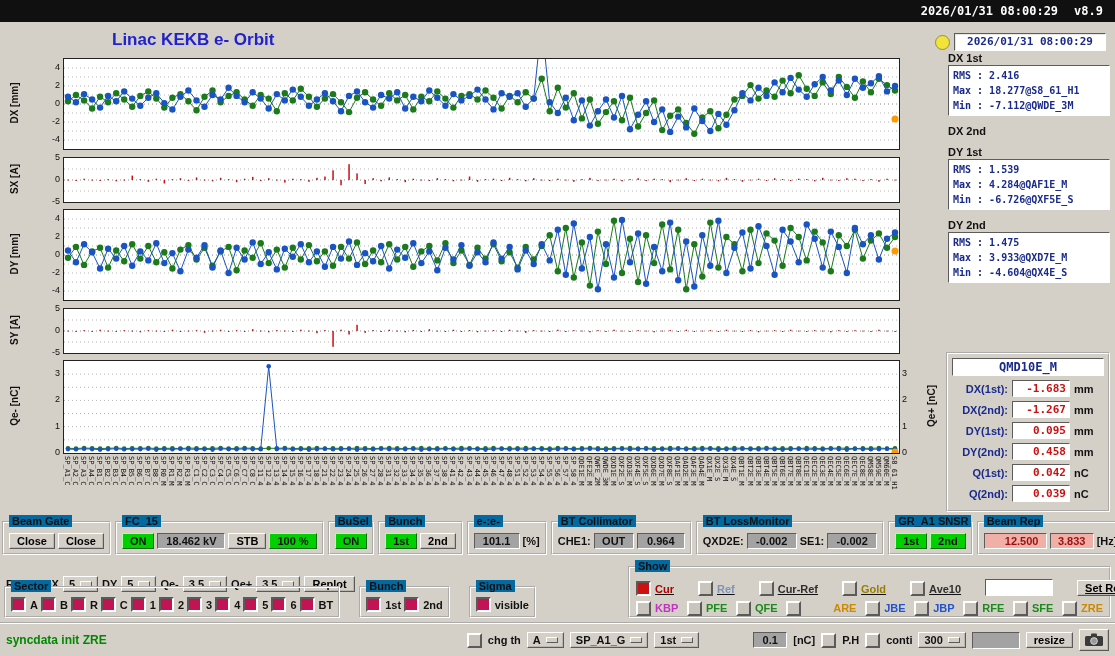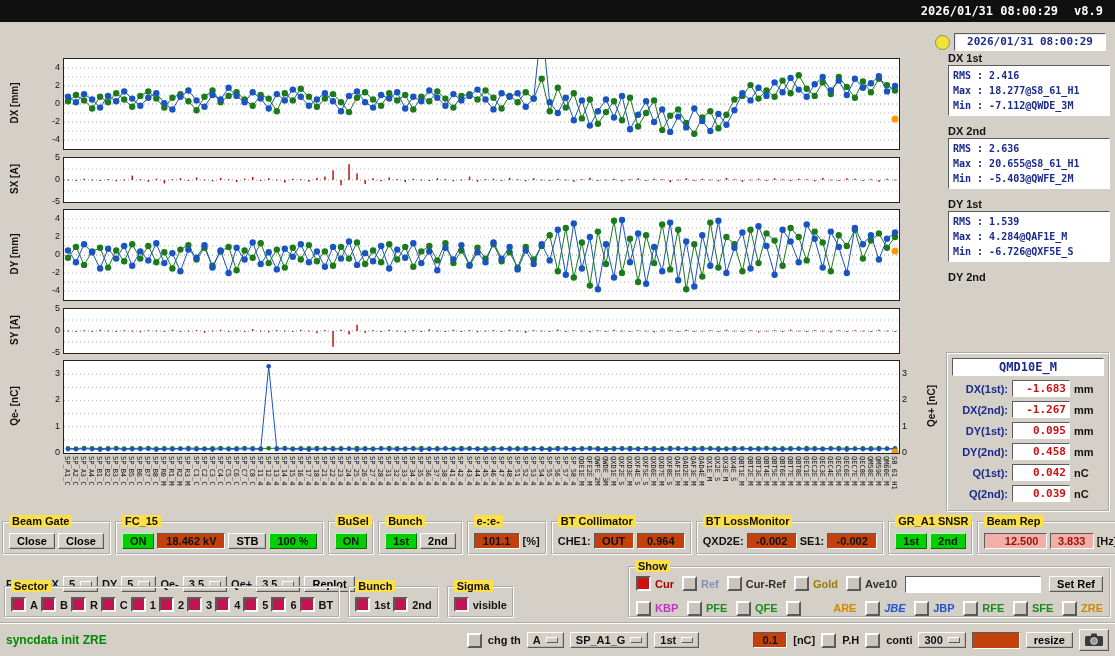--- a/index.html
+++ b/index.html
@@ -9,21 +9,21 @@
   #titlebar{position:absolute;left:0;top:0;width:100%;height:22px;background:#101010;color:#fff;
             display:flex;justify-content:flex-end;align-items:center;gap:16px;box-sizing:border-box;
             padding-right:12px;font-weight:bold;font-size:12px;font-family:"DejaVu Sans Mono",monospace;}
   #app-title{position:absolute;left:112px;top:30px;font-size:17px;font-weight:bold;color:#2222cc;}
   #lamp{position:absolute;left:935px;top:35px;width:13px;height:13px;border-radius:50%;
         background:#f2e33a;border:1px solid #8f8f45;}
   #timestamp{position:absolute;left:954px;top:33px;width:150px;height:15px;text-align:center;
              font-weight:bold;color:#1a2a8c;font-size:11px;font-family:"DejaVu Sans Mono",monospace;padding-top:1px;}
   
   .sunken{background:#fff;border:1px solid;border-color:#5c5c5c #ffffff #ffffff #5c5c5c;box-shadow:inset 1px 1px 0 #00000018;}
-  .field{background:#c2410c;border:1px solid;border-color:#5c5c5c #ffffff #ffffff #5c5c5c;
+  .field{background:#a3a3a3;border:1px solid;border-color:#5c5c5c #ffffff #ffffff #5c5c5c;
          padding:1px 3px;font-weight:bold;text-align:center;white-space:nowrap;}
   .btn{background:#d4d0c8;border:1px solid;border-color:#ffffff #5a5a5a #5a5a5a #ffffff;
        box-shadow:inset -1px -1px 0 #9a9a9a77;padding:1px 7px;font:bold 11px "Liberation Sans",sans-serif;
        white-space:nowrap;cursor:default;}
   .on{background:#00cf00;border:1px solid;border-color:#aaffaa #0a6a0a #0a6a0a #aaffaa;
       padding:1px 7px;font-weight:bold;white-space:nowrap;}
   .pink{background:#f0b0a8;color:#991111;}
   .opt{display:inline-flex;align-items:center;gap:5px;background:#d4d0c8;border:1px solid;
        border-color:#ffffff #5a5a5a #5a5a5a #ffffff;box-shadow:inset -1px -1px 0 #9a9a9a77;
        padding:1px 5px;font-weight:bold;white-space:nowrap;}
@@ -48,35 +48,35 @@
   .plot{position:absolute;background:#fff;border:1px solid #222;box-sizing:content-box;}
   .tick{position:absolute;width:26px;text-align:right;font-size:9px;color:#111;}
   .tickr{position:absolute;width:20px;text-align:left;font-size:9px;color:#111;}
   .ylab{position:absolute;font-size:10px;font-weight:bold;color:#111;white-space:nowrap;
         transform:translate(-50%,-50%) rotate(-90deg);}
   #xlabels{position:absolute;left:63px;top:455px;width:837px;height:61px;overflow:hidden;}
   #xlabels span{position:absolute;top:1px;font-size:7px;color:#111;white-space:nowrap;
                 transform:rotate(90deg);transform-origin:0 0;font-family:"DejaVu Sans Mono",monospace;}
   
   .grp{position:relative;border:2px groove #ffffff;box-sizing:border-box;}
-  .grp-t{position:absolute;top:-8px;left:5px;background:#fde047;padding:0 3px;font-weight:bold;font-size:11px;white-space:nowrap;}
+  .grp-t{position:absolute;top:-8px;left:5px;background:#0369a1;padding:0 3px;font-weight:bold;font-size:11px;white-space:nowrap;}
   .grp-b{display:flex;align-items:center;gap:3px;padding:9px 5px 4px 5px;height:100%;box-sizing:border-box;}
   #panel-row{position:absolute;left:2px;top:521px;display:flex;gap:4px;height:34px;}
   #panel-row .grp{height:34px;}
   .plbl{font-weight:bold;white-space:nowrap;}
   #range-row{position:absolute;left:6px;top:560px;display:flex;align-items:center;gap:4px;margin-top:16px;}
-  #sector-row{position:absolute;left:4px;top:586px;display:flex;gap:8px;height:32px;}
+  #sector-row{position:absolute;left:4px;top:586px;display:flex;gap:19px;height:32px;}
   #sector-row .grp{height:32px;}
   .chk{display:inline-block;width:11px;height:11px;box-sizing:content-box;
        border:2px solid;border-color:#5a5a5a #ffffff #ffffff #5a5a5a;flex:0 0 auto;}
   .chk.plain{border-color:#ffffff #5a5a5a #5a5a5a #ffffff;background:#c9c5bd;}
   .ckl{font-weight:bold;white-space:nowrap;}
   .ckpair{display:inline-flex;align-items:center;gap:4px;}
   #show-group{position:absolute;left:628px;top:566px;width:483px;height:52px;padding:8px 6px 3px 6px;}
-  .show-row{display:flex;align-items:flex-start;gap:8px;height:20px;}
+  .show-row{display:flex;align-items:flex-end;gap:24px;height:20px;text-decoration:underline;}
   .show-row2{display:flex;align-items:center;justify-content:space-between;height:20px;margin-top:2px;}
   .txt{flex:1;height:15px;background:#fff;border:1px solid;border-color:#5c5c5c #fff #fff #5c5c5c;
        font:11px "DejaVu Sans Mono",monospace;padding:0 3px;min-width:60px;}
   
   #statusbar{position:absolute;left:0;top:622px;width:100%;height:34px;box-sizing:border-box;
              border-top:2px groove #ffffff;display:flex;align-items:center;justify-content:space-between;
              padding:0 6px;}
   #status-msg{color:#008800;font-weight:bold;font-size:12px;}
   #sb-controls{display:flex;align-items:center;gap:6px;}
   .sblbl{font-weight:bold;white-space:nowrap;}
@@ -85,20 +85,21 @@
 </style>
 </head>
 <body>
 
 <div id="win">
   <div id="titlebar">
     <span>2026/01/31 08:00:29</span>
     <span>v8.9</span>
   </div>
 
+  <div id="app-title">Linac KEKB e- Orbit</div>
   <div id="lamp"></div>
   <div id="timestamp" class="sunken">2026/01/31 08:00:29</div>
 
   <div id="charts-layer">
       <div class="plot" style="left: 63px; top: 58px; width: 835px; height: 90px;"><svg width="835" height="90" viewBox="0 0 835 90">
           <line x1="0" x2="835" y1="81.0" y2="81.0" stroke="#b4b4b4" stroke-width="1" stroke-dasharray="1,3"></line>
           <line x1="0" x2="835" y1="72.0" y2="72.0" stroke="#b4b4b4" stroke-width="1" stroke-dasharray="1,3"></line>
           <line x1="0" x2="835" y1="63.0" y2="63.0" stroke="#b4b4b4" stroke-width="1" stroke-dasharray="1,3"></line>
           <line x1="0" x2="835" y1="54.0" y2="54.0" stroke="#b4b4b4" stroke-width="1" stroke-dasharray="1,3"></line>
           <line x1="0" x2="835" y1="45.0" y2="45.0" stroke="#8a8a8a" stroke-width="1" stroke-dasharray="1,3"></line>
@@ -1119,36 +1120,36 @@
       <div class="stat">
         <div class="stat-title">DX 1st</div>
         <div class="stat-box">
           <div class="stat-row">RMS : 2.416</div>
           <div class="stat-row">Max : 18.277@S8_61_H1</div>
           <div class="stat-row">Min : -7.112@QWDE_3M</div>
         </div>
       </div>
       <div class="stat">
         <div class="stat-title">DX 2nd</div>
-        <div class="stat-box">
-          <div class="stat-row">RMS : 2.636</div>
-          <div class="stat-row">Max : 20.655@S8_61_H1</div>
-          <div class="stat-row">Min : -5.403@QWFE_2M</div>
-        </div>
       </div>
       <div class="stat">
         <div class="stat-title">DY 1st</div>
         <div class="stat-box">
           <div class="stat-row">RMS : 1.539</div>
           <div class="stat-row">Max : 4.284@QAF1E_M</div>
           <div class="stat-row">Min : -6.726@QXF5E_S</div>
         </div>
       </div>
       <div class="stat">
         <div class="stat-title">DY 2nd</div>
+        <div class="stat-box">
+          <div class="stat-row">RMS : 1.475</div>
+          <div class="stat-row">Max : 3.933@QXD7E_M</div>
+          <div class="stat-row">Min : -4.604@QX4E_S</div>
+        </div>
       </div>
     </div>
 
   <div id="monitor">
     <div class="mtitle">QMD10E_M</div>
     <div id="monitor-rows">
         <div class="mrow">
           <span class="mlabel">DX(1st):</span>
           <span class="mval">-1.683</span>
           <span class="munit">mm</span>
@@ -1390,21 +1391,21 @@
         <span class="ckpair">
           <span class="chk plain"></span>
           <span class="ckl" style="color: rgb(28, 138, 28);">QFE</span>
         </span>
         <span class="ckpair">
           <span class="chk plain"></span>
           <span class="ckl" style="color: rgb(204, 138, 0); margin-left: 28px;">ARE</span>
         </span>
         <span class="ckpair">
           <span class="chk plain"></span>
-          <span class="ckl" style="color: rgb(34, 85, 204); font-style: italic;">JBE</span>
+          <span class="ckl" style="color: rgb(34, 85, 204);">JBE</span>
         </span>
         <span class="ckpair">
           <span class="chk plain"></span>
           <span class="ckl" style="color: rgb(34, 85, 204);">JBP</span>
         </span>
         <span class="ckpair">
           <span class="chk plain"></span>
           <span class="ckl" style="color: rgb(28, 138, 28);">RFE</span>
         </span>
         <span class="ckpair">

